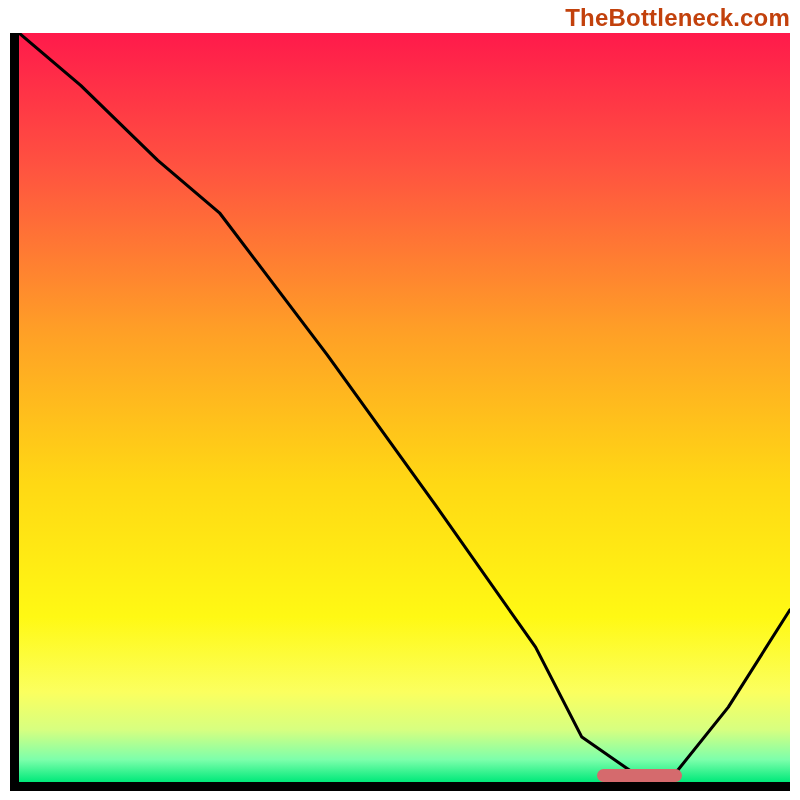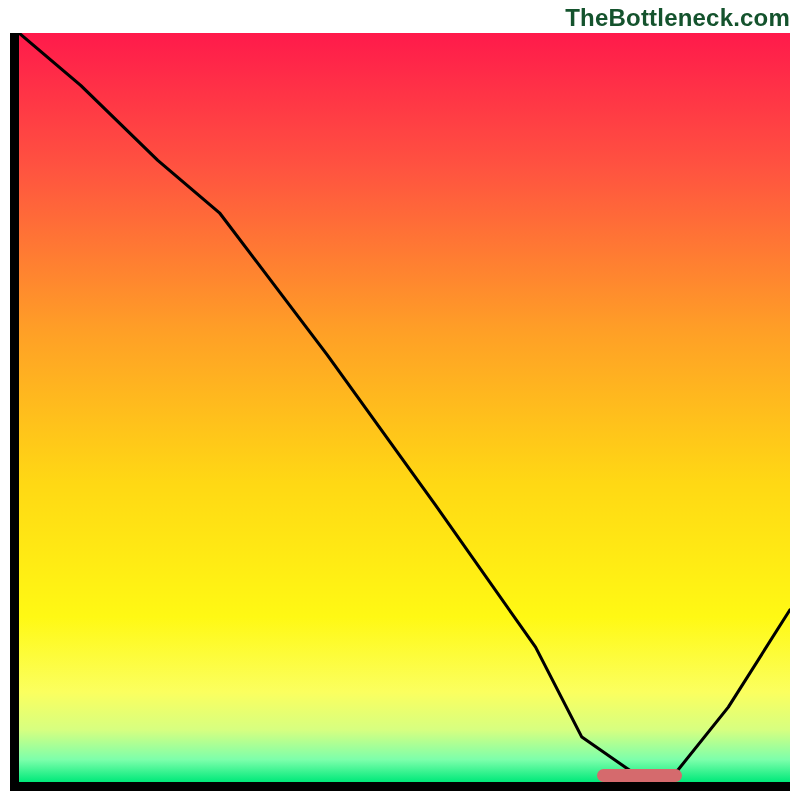--- a/index.html
+++ b/index.html
@@ -15,21 +15,21 @@
     position: relative;
     width: 800px;
     height: 800px;
   }
   .watermark {
     position: absolute;
     top: 4px;
     right: 10px;
     font-size: 24px;
     font-weight: 600;
-    color: #14532d;
+    color: #c2410c;
     letter-spacing: 0.2px;
   }
   .plot-wrap {
     position: absolute;
     left: 10px;
     top: 33px;
     width: 780px;
     height: 758px;
     border-left: 9px solid #000;
     border-bottom: 9px solid #000;

